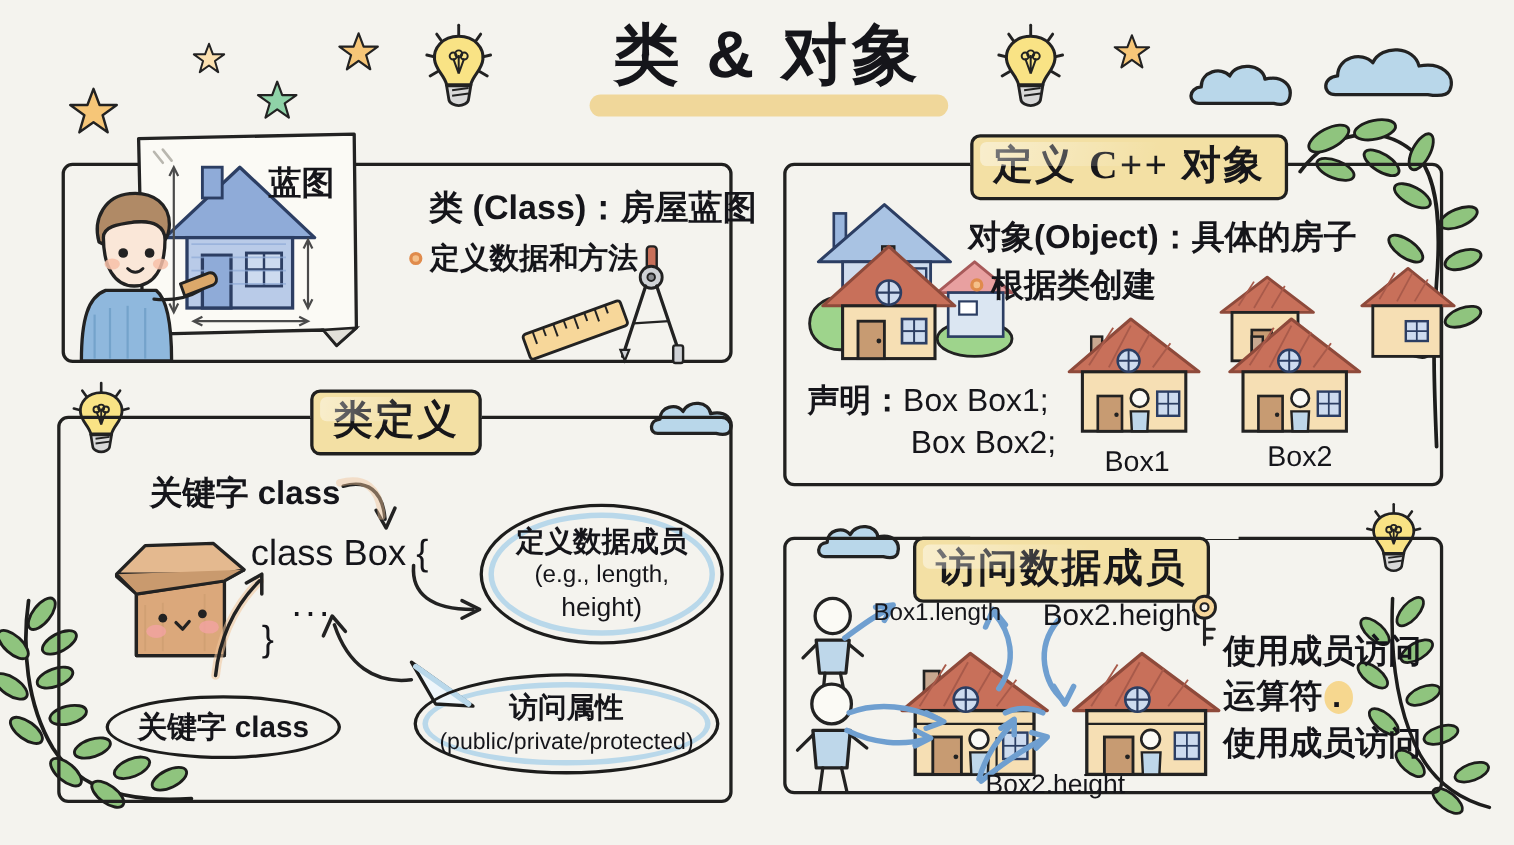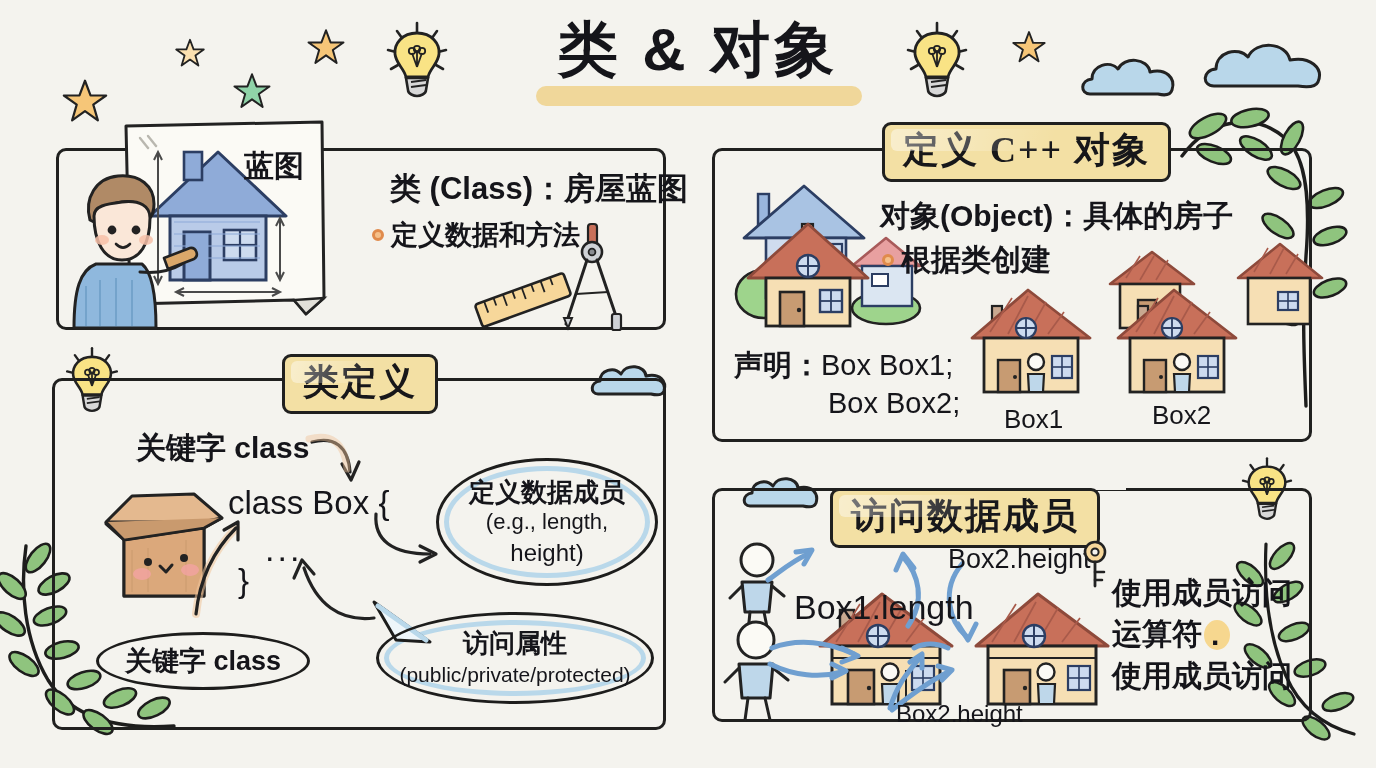--- a/index.html
+++ b/index.html
@@ -616,21 +616,21 @@
 
       <path d="M178 178 C186 152 198 140 206 130"></path>
       <path d="M198 132 L210 124 L210 138"></path>
       <path d="M180 180 C200 164 220 150 236 142"></path>
       <path d="M226 136 L240 140 L230 150"></path>
 
       <path d="M236 118 C222 112 210 114 202 118"></path>
     </g>
   </svg>
 
-  <div class="abs hand mono-ish" style="left:794px; top:544px; font-size:34px; white-space:nowrap;margin-top:44px;">Box1.length</div>
+  <div class="abs hand mono-ish" style="left:794px; top:544px; font-size:22px; white-space:nowrap;">Box1.length</div>
   <div class="abs hand mono-ish" style="left:948px; top:544px; font-size:27px; white-space:nowrap;">Box2.height</div>
   <div class="abs hand mono-ish" style="left:896px; top:700px; font-size:24px; white-space:nowrap;">Box2.height</div>
 
   <svg class="deco" style="left:1078px; top:540px;" width="34" height="50" viewBox="0 0 34 50">
     <circle cx="17" cy="12" r="10" fill="#f7d79a" stroke="#222" stroke-width="2.6"></circle>
     <circle cx="17" cy="12" r="3.6" fill="#f4f3ee" stroke="#222" stroke-width="2"></circle>
     <path d="M17 22 L17 46" stroke="#222" stroke-width="2.8" stroke-linecap="round"></path>
     <path d="M17 32 L26 32 M17 40 L24 40" stroke="#222" stroke-width="2.6" stroke-linecap="round"></path>
   </svg>
 

